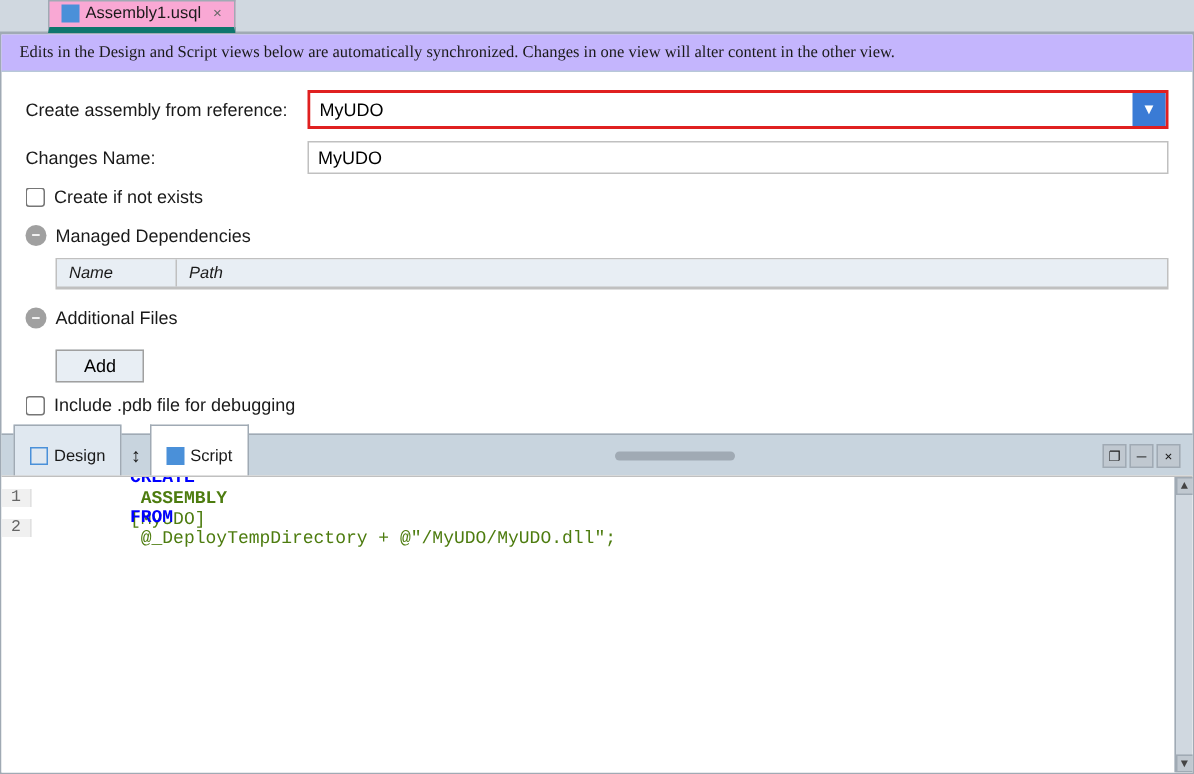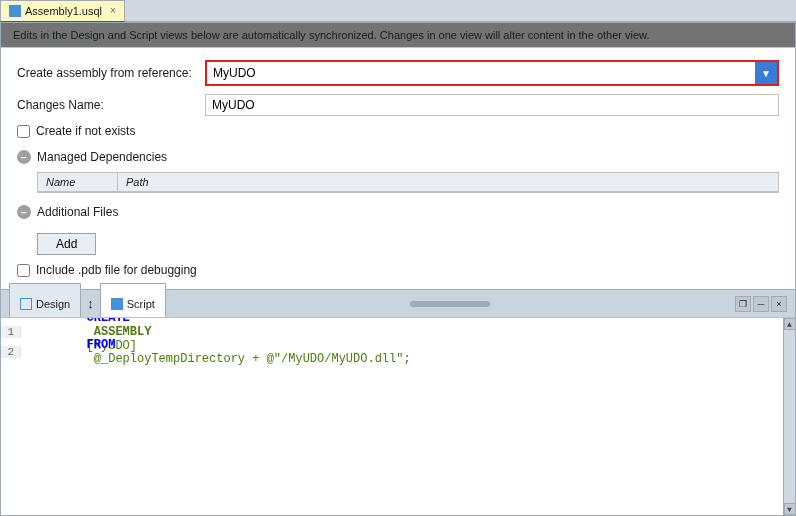--- a/index.html
+++ b/index.html
@@ -28,22 +28,23 @@
       background: #e8eef4;
       border: 1px solid #a0aab4;
       border-bottom: none;
       height: 22px;
       cursor: pointer;
       font-size: 11px;
       gap: 4px;
     }
 
     .tab.active {
-      background: #fef9c3;
-      border-bottom: 1px solid #0f766e;
+      background: #f9a8d4;
+      border-bottom: 4px solid #0f766e;
+      margin-left: 32px;
     }
 
     .tab-icon {
       width: 14px;
       height: 14px;
       background: #4a90d9;
       display: inline-block;
     }
 
     .tab-close {
@@ -55,25 +56,26 @@
 
     .main-area {
       background: #ffffff;
       border: 1px solid #a0aab4;
       height: calc(516px - 22px);
       display: flex;
       flex-direction: column;
     }
 
     .info-bar {
-      background: #737373;
+      background: #c4b5fd;
       padding: 6px 12px;
       font-size: 11px;
       color: #1a1a1a;
       border-bottom: 1px solid #b8c8d8;
+      font-family: Liberation Serif, serif;
     }
 
     .form-area {
       padding: 12px 16px;
       flex: 1;
       display: flex;
       flex-direction: column;
       gap: 8px;
     }
 

